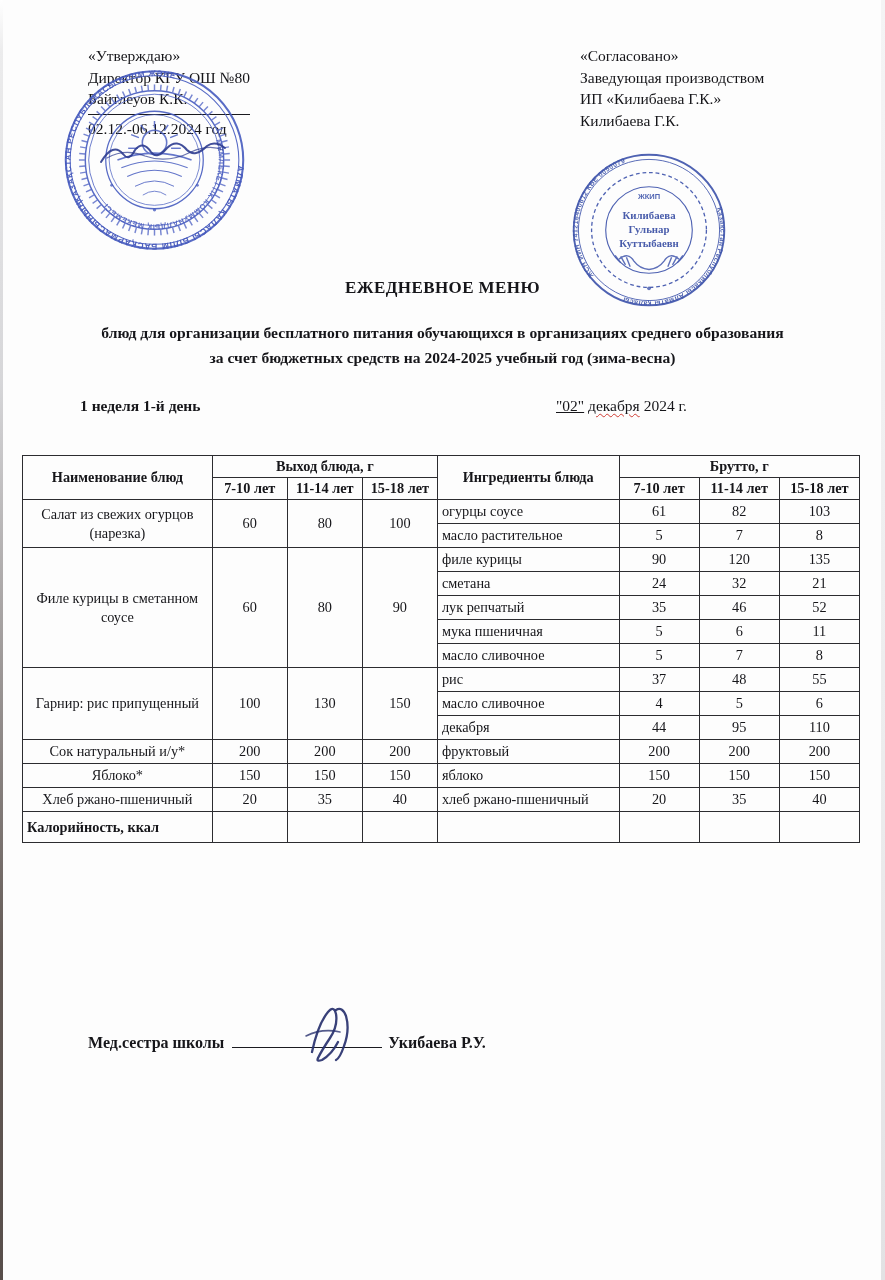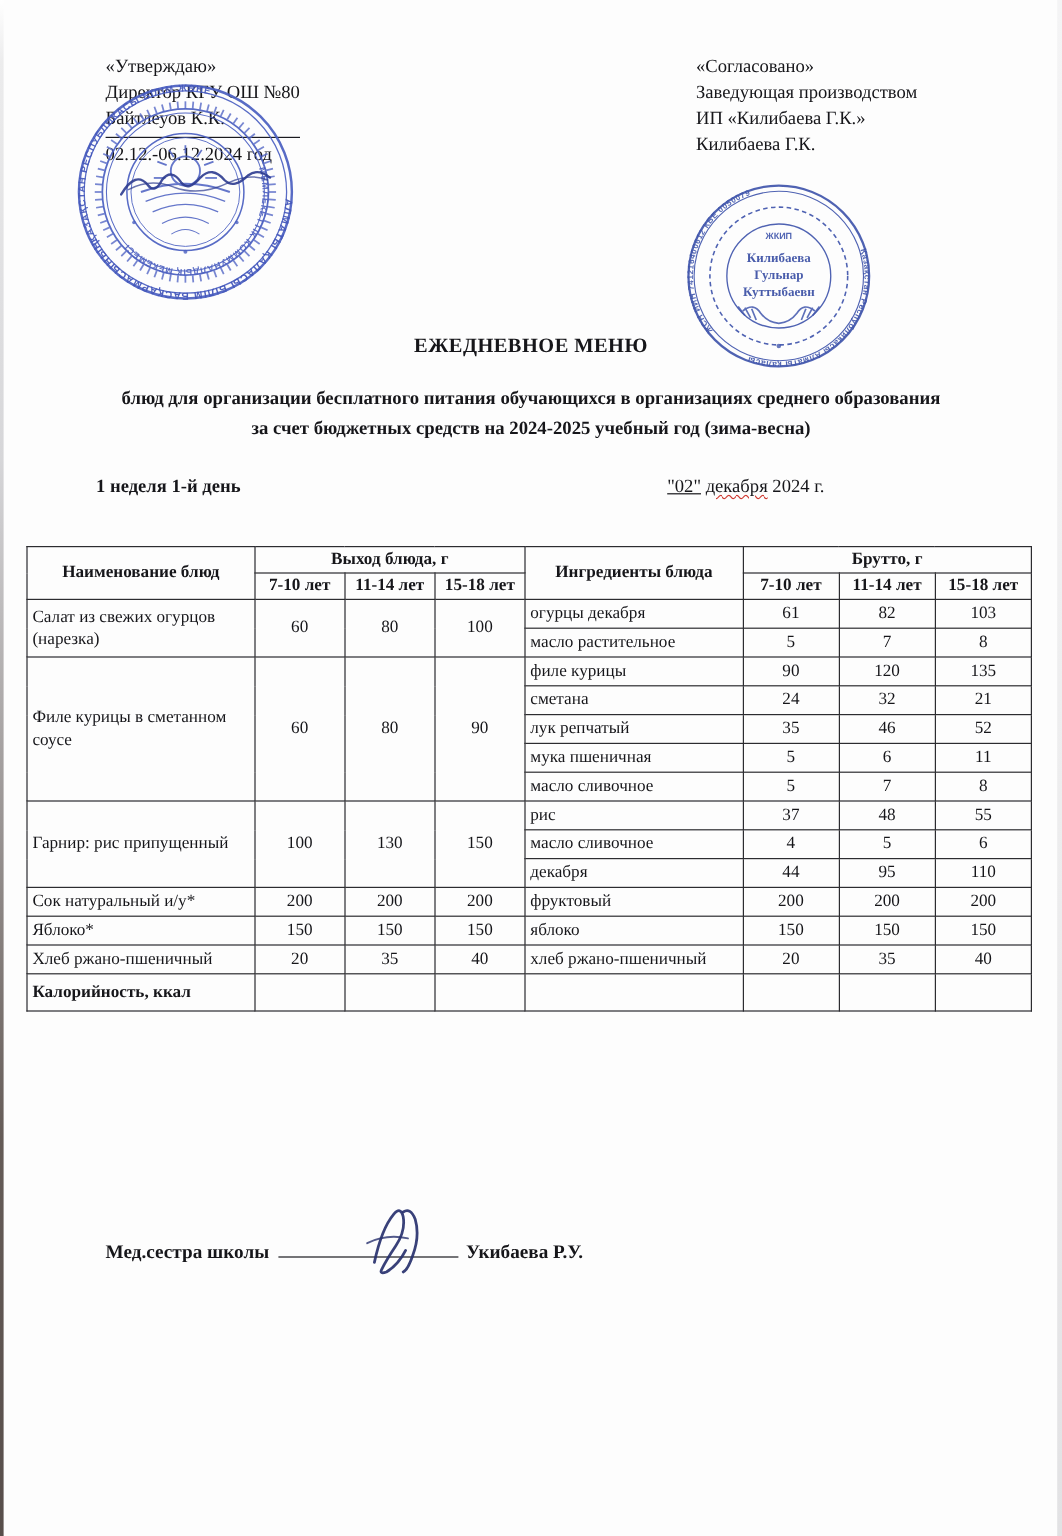--- a/index.html
+++ b/index.html
@@ -79,21 +79,21 @@
     border:1.15px solid #2c2c30;
     padding:2px 4px;
     vertical-align:middle;
   }
   table.menu th{font-weight:bold;text-align:center;line-height:17px;}
   .th-name{width:178px;text-align:center;}
   .th-ingr{width:170px;text-align:center;}
   .col-age{width:65px;}
   .col-age-w{width:70px;}
   td.dish{
-    text-align:left;padding-left:7px;line-height:19px;
+    text-align:center;padding-left:7px;line-height:19px;
     vertical-align:top;padding-top:5px;margin-top:24px;
   }
   td.ingr{
     text-align:left;padding-left:7px;line-height:19px;
   }
   td.num{text-align:center;vertical-align:top;padding-top:5px;}
   td.numc{text-align:center;}
   td.kcal{font-weight:bold;text-align:left;padding-left:7px;height:26px;}
   td.blank{}
 
@@ -317,21 +317,21 @@
           <th class="col-age-w">11-14 лет</th>
           <th class="col-age-w">15-18 лет</th>
         </tr>
       </thead>
       <tbody id="menu-body">
           <tr>
             <td class="dish" rowspan="2">Салат из свежих огурцов (нарезка)</td>
             <td class="num" rowspan="2">60</td>
             <td class="num" rowspan="2">80</td>
             <td class="num" rowspan="2">100</td>
-            <td class="ingr">огурцы декабря</td>
+            <td class="ingr">огурцы соусе</td>
             <td class="numc">61</td>
             <td class="numc">82</td>
             <td class="numc">103</td>
           </tr>
           <tr>
             <td class="ingr">масло растительное</td>
             <td class="numc">5</td>
             <td class="numc">7</td>
             <td class="numc">8</td>
           </tr>

